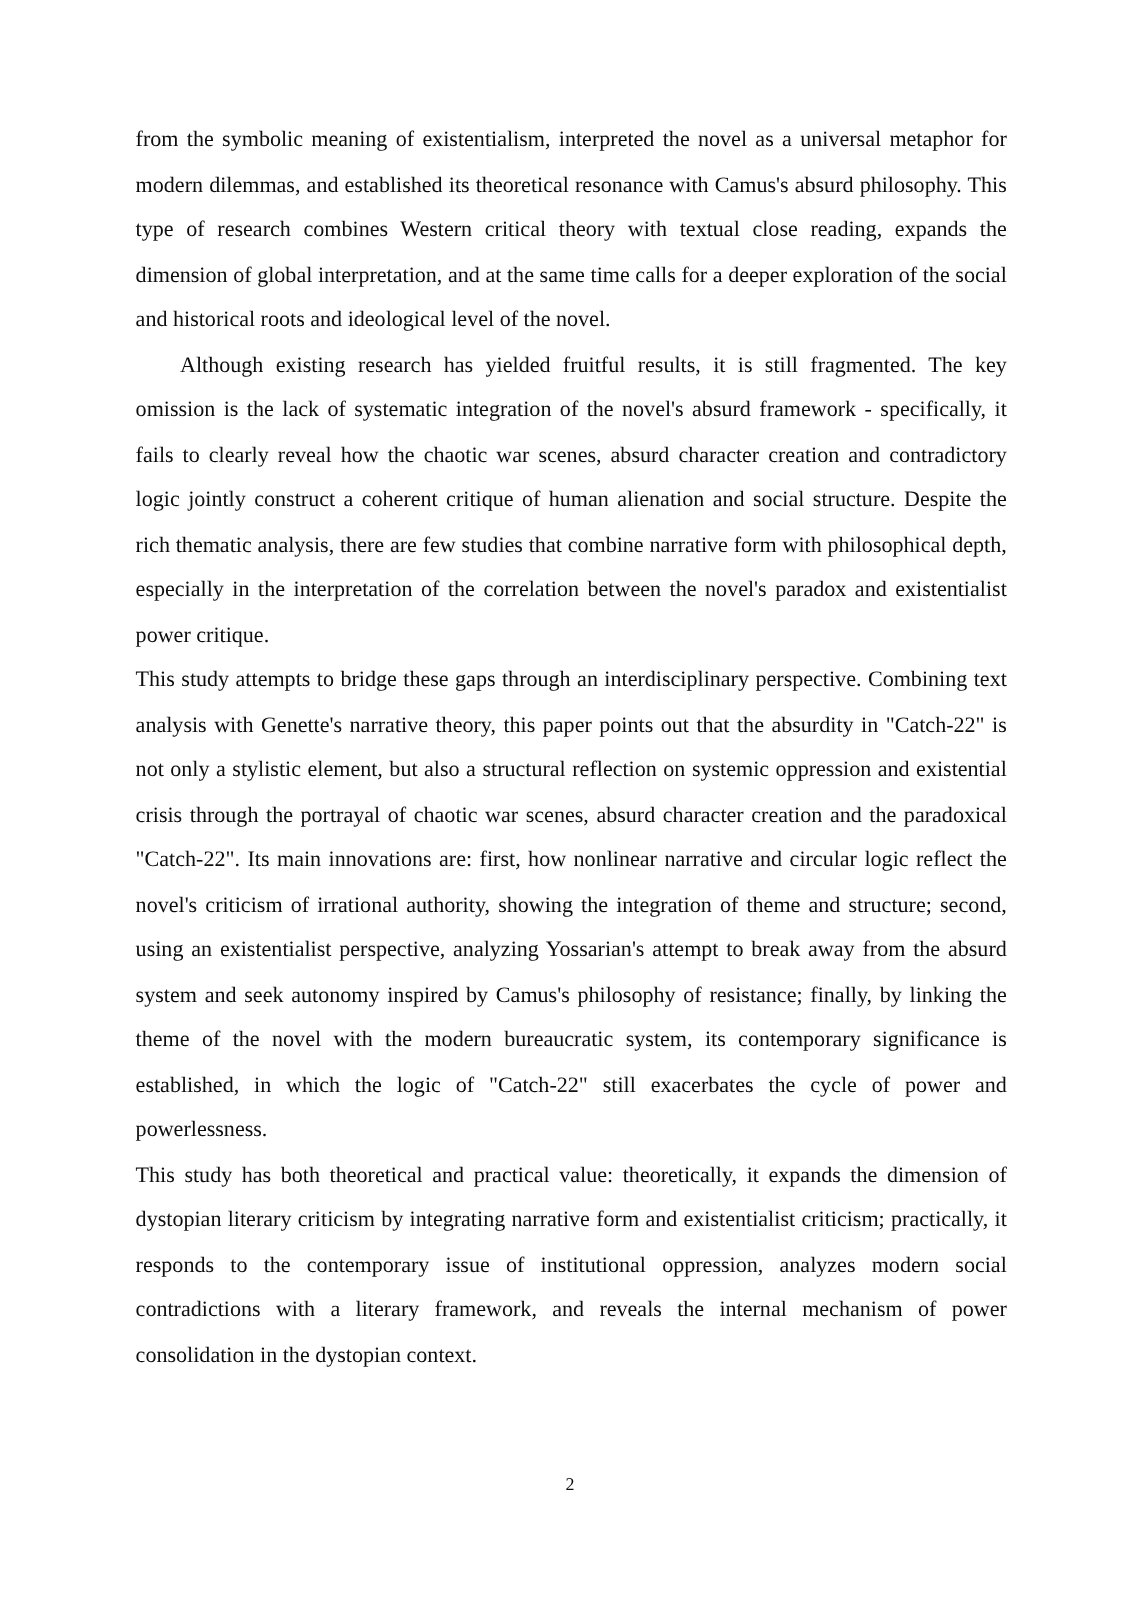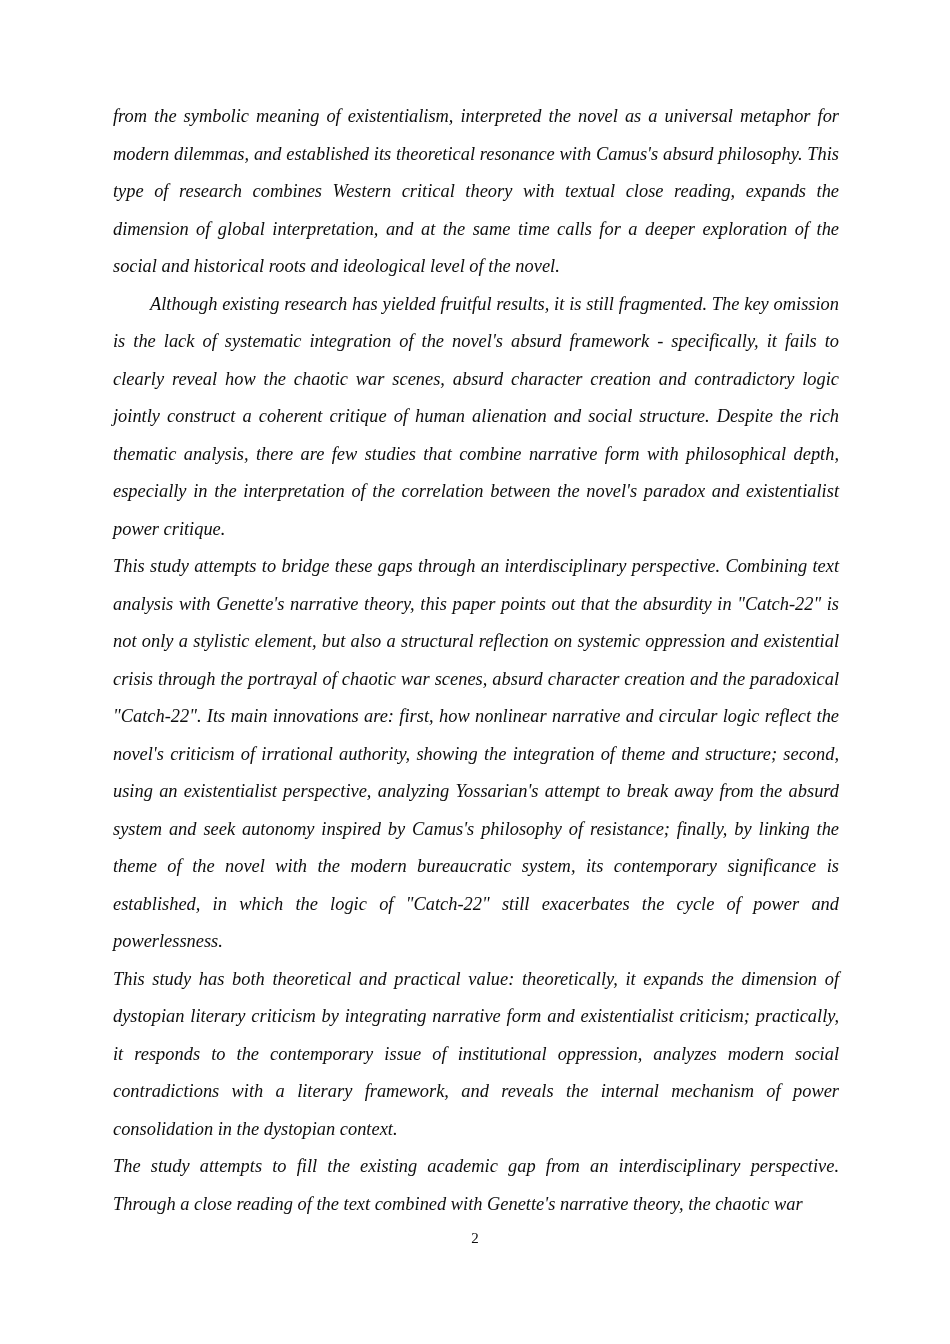--- a/index.html
+++ b/index.html
@@ -19,21 +19,20 @@
     background: #ffffff;
     margin: 0 auto;
     overflow: hidden;
     box-sizing: border-box;
   }
   .text-column {
     position: absolute;
     left: 113px;
     top: 98px;
     width: 726px;
-    font-style: italic;
   }
   .para {
     margin: 0;
     padding: 0;
     font-size: 18.4px;
     line-height: 37.5px;
     text-align: justify;
     text-justify: inter-word;
     -webkit-hyphens: none;
     hyphens: none;
@@ -64,19 +63,18 @@
   <div class="text-column">
 
     <p class="para">from the symbolic meaning of existentialism, interpreted the novel as a universal metaphor for modern dilemmas, and established its theoretical resonance with Camus's absurd philosophy. This type of research combines Western critical theory with textual close reading, expands the dimension of global interpretation, and at the same time calls for a deeper exploration of the social and historical roots and ideological level of the novel.</p>
 
     <p class="para indented">Although existing research has yielded fruitful results, it is still fragmented. The key omission is the lack of systematic integration of the novel's absurd framework - specifically, it fails to clearly reveal how the chaotic war scenes, absurd character creation and contradictory logic jointly construct a coherent critique of human alienation and social structure. Despite the rich thematic analysis, there are few studies that combine narrative form with philosophical depth, especially in the interpretation of the correlation between the novel's paradox and existentialist power critique.</p>
 
     <p class="para">This study attempts to bridge these gaps through an interdisciplinary perspective. Combining text analysis with Genette's narrative theory, this paper points out that the absurdity in "Catch-22" is not only a stylistic element, but also a structural reflection on systemic oppression and existential crisis through the portrayal of chaotic war scenes, absurd character creation and the paradoxical "Catch-22". Its main innovations are: first, how nonlinear narrative and circular logic reflect the novel's criticism of irrational authority, showing the integration of theme and structure; second, using an existentialist perspective, analyzing Yossarian's attempt to break away from the absurd system and seek autonomy inspired by Camus's philosophy of resistance; finally, by linking the theme of the novel with the modern bureaucratic system, its contemporary significance is established, in which the logic of "Catch-22" still exacerbates the cycle of power and powerlessness.</p>
 
     <p class="para">This study has both theoretical and practical value: theoretically, it expands the dimension of dystopian literary criticism by integrating narrative form and existentialist criticism; practically, it responds to the contemporary issue of institutional oppression, analyzes modern social contradictions with a literary framework, and reveals the internal mechanism of power consolidation in the dystopian context.</p>
 
-    <p class="para">The study attempts to fill the existing academic gap from an interdisciplinary perspective. Through a close reading of the text combined with Genette's narrative theory, the chaotic war</p>
 
   </div>
 
   <div class="page-number">2</div>
 
 </div>
 
 </body></html>

